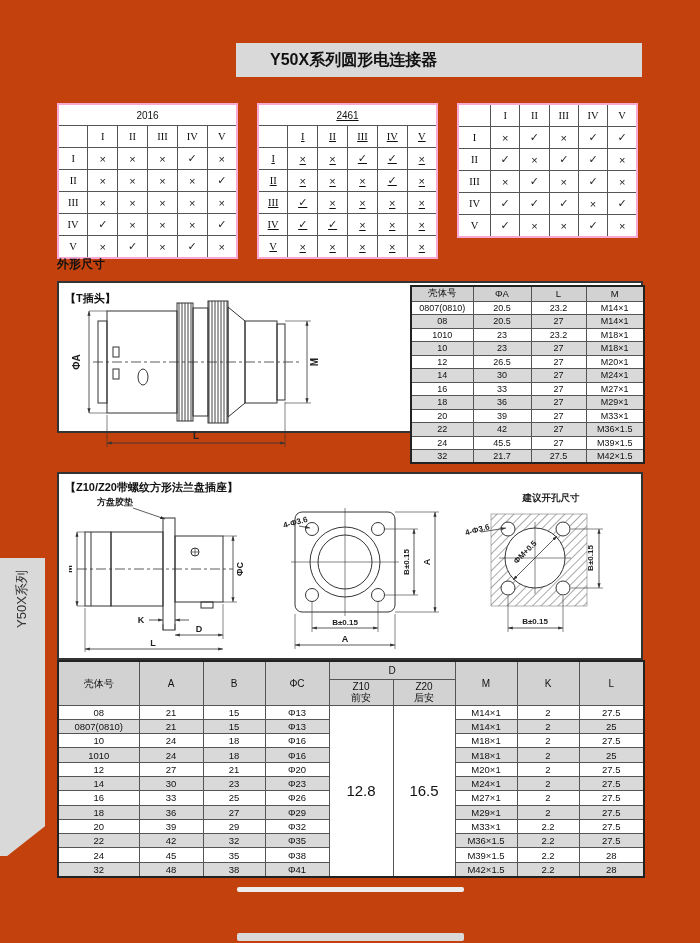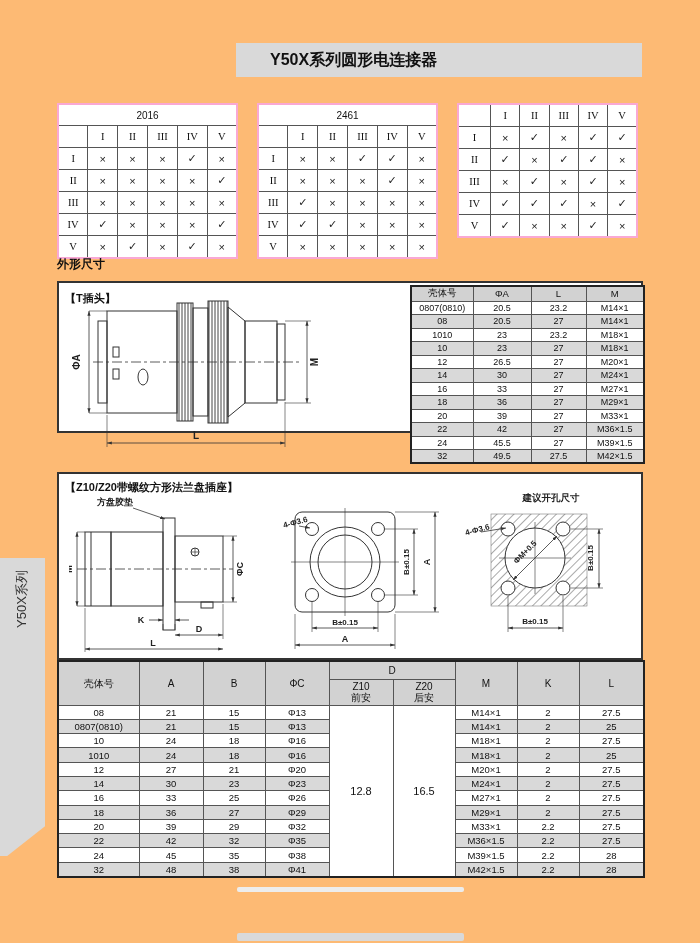--- a/index.html
+++ b/index.html
@@ -1,16 +1,16 @@
 <!DOCTYPE html>
 <html><head>
 <meta charset="utf-8">
 <style>
   html,body{margin:0;padding:0;background:#fff;}
-  .page{position:relative;width:700px;height:943px;background:#fdba74;overflow:hidden;
+  .page{position:relative;width:700px;height:943px;background:#c2410c;overflow:hidden;
         font-family:"Liberation Sans","DejaVu Sans",sans-serif;color:#111;}
   .abs{position:absolute;}
 
   
   .titlebar{left:236px;top:43px;width:406px;height:34px;background:#d9d9d9;
             font-weight:bold;font-size:16px;line-height:34px;padding-left:34px;box-sizing:border-box;}
 
   
   .sidetab{left:0;top:558px;width:45px;height:298px;background:#d9d9d9;
            clip-path:polygon(0 0,100% 0,100% 90%,16% 100%,0 100%);}
@@ -37,21 +37,21 @@
   .dim tr.g td{background:#d9d9d9;}
   .tp{width:233px;font-size:9px;}
   .tp tr{height:13.5px;}
   .tp tr:first-child{height:15px;}
   .tp th{font-size:9.5px;}
   .fl{width:586px;font-size:9.5px;}
   .fl th{font-size:10px;line-height:1.15;}
   .fl tr.hr1{height:18px;}
   .fl tr.hr2{height:26px;}
   .fl tbody tr{height:14.3px;}
-  .fl td.dv{background:#fff !important;font-size:11px;}
+  .fl td.dv{background:#fff !important;font-size:15px;}
 
   svg text{font-family:"Liberation Sans","DejaVu Sans",sans-serif;fill:#222;}
   .strip1{left:237px;top:887px;width:227px;height:5px;background:#ededed;border-radius:2px;}
   .strip2{left:237px;top:933px;width:227px;height:8px;background:#d9d9d9;border-radius:2px;}
 </style>
 </head>
 <body>
 
 <div class="page">
 
@@ -111,21 +111,21 @@
             <th class="rn">V</th>
             <td class="sym">×</td>
             <td class="sym">✓</td>
             <td class="sym">×</td>
             <td class="sym">✓</td>
             <td class="sym">×</td>
           </tr>
         </tbody>
       </table>
     </div>
-  <div class="abs" style="left:257px;top:103px;">
+  <div class="abs" style="left:257px;top:103px;text-decoration:underline;">
       <table class="mtx">
         <tbody>
           <tr>
             <th class="tt" colspan="6">2461</th>
           </tr>
           <tr>
             <th class="rn" style="width:31px"></th>
             <th class="rn">I</th>
             <th class="rn">II</th>
             <th class="rn">III</th>
@@ -350,21 +350,21 @@
               <td>M36×1.5</td>
             </tr>
             <tr class="">
               <td>24</td>
               <td>45.5</td>
               <td>27</td>
               <td>M39×1.5</td>
             </tr>
             <tr class="g">
               <td>32</td>
-              <td>49.5</td>
+              <td>21.7</td>
               <td>27.5</td>
               <td>M42×1.5</td>
             </tr>
           </tbody>
         </table>
       </div>
   </div>
 
   <div class="abs boxframe" style="left:57px;top:472px;width:586px;height:188px;">
     <div class="abs boxlabel" style="left:6px;top:6px;text-align:center;">【Z10/Z20带螺纹方形法兰盘插座】</div>

